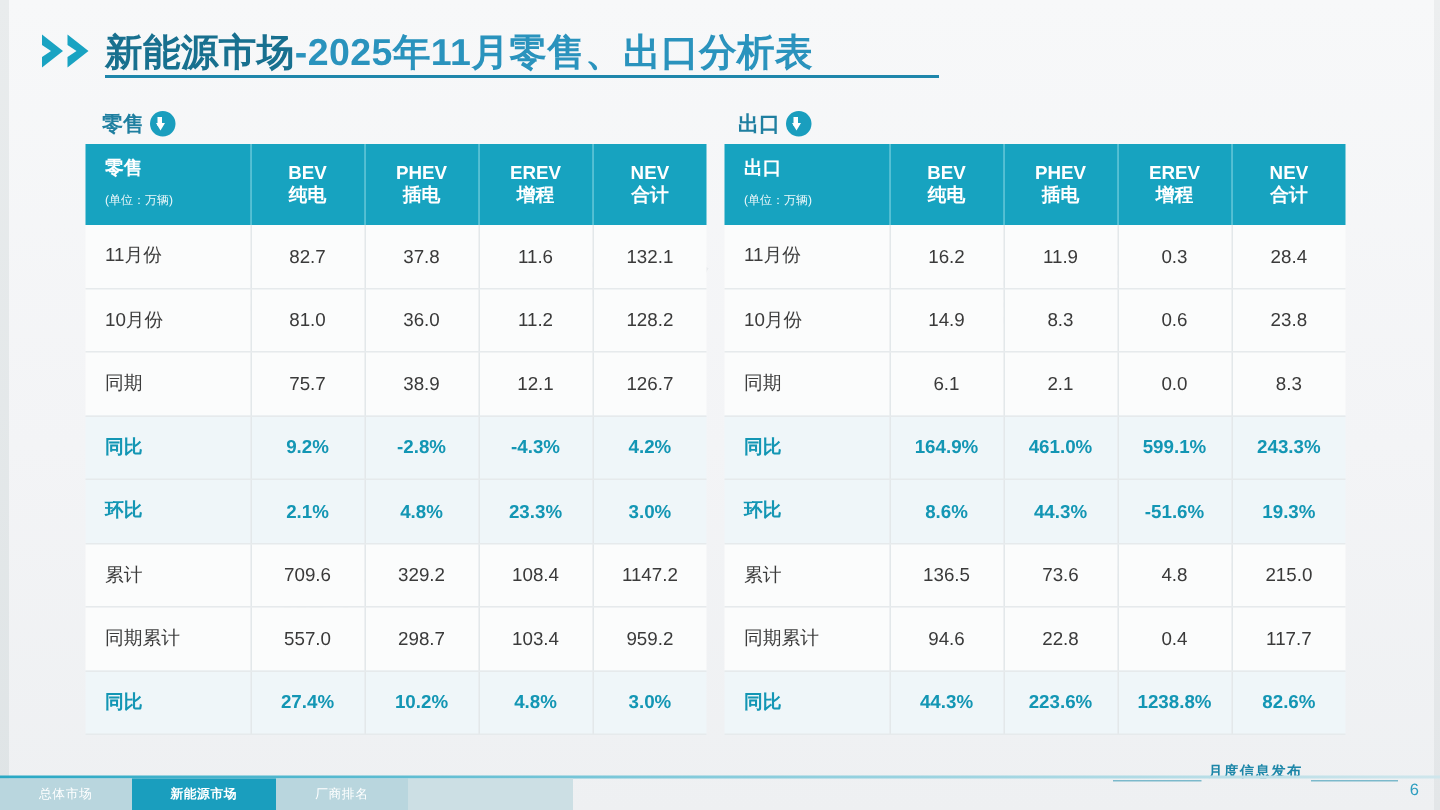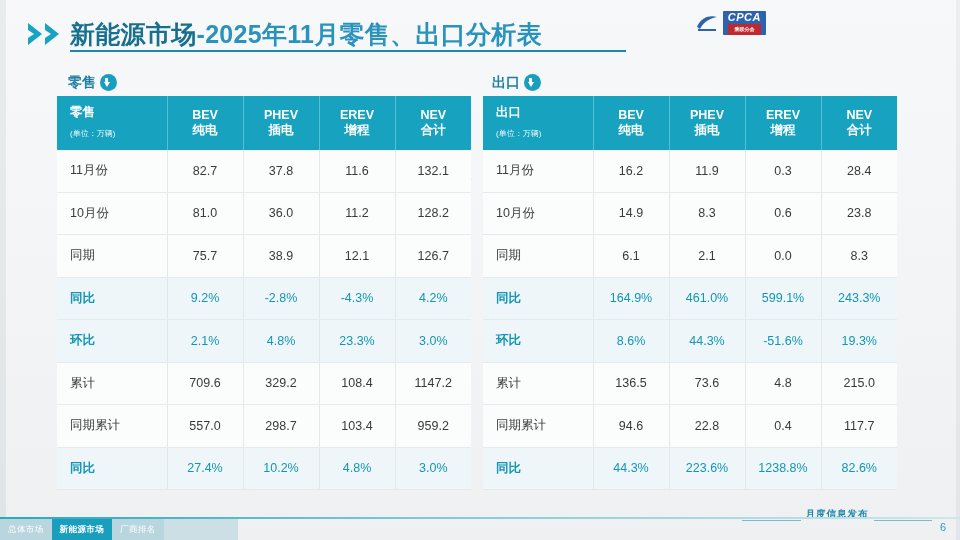--- a/index.html
+++ b/index.html
@@ -81,39 +81,39 @@
     background:#17a3c0;color:#ffffff;font-weight:bold;
     border-right:1px solid #55c0d4;border-bottom:none;
     height:54px;font-size:12.5px;line-height:15px;
   }
   thead th.lbl{
     text-align:left;padding-left:13px;font-size:12.5px;
   }
   thead th.lbl .unit{display:block;font-size:8px;font-weight:normal;
     opacity:.92;margin-top:6px;letter-spacing:0;}
   td.rowlbl{text-align:left;padding-left:13px;color:#3c3c3c;}
-  tr.hl td{background:#eff6f9;color:#1396b4;font-weight:normal;}
+  tr.hl td{background:#eff6f9;color:#1396b4;font-weight:bold;}
   tr.hl td.rowlbl{color:#1396b4;font-weight:bold;}
 
   
   .wm{
     position:absolute;font-size:30px;font-weight:bold;color:rgba(120,135,145,.09);
     transform:rotate(-18deg);pointer-events:none;user-select:none;
     letter-spacing:2px;white-space:nowrap;
   }
 
   
   .foot-line{
     position:absolute;left:0;top:517px;width:960px;height:2px;
     background:linear-gradient(90deg,#29a8c4 0%,#7fc9da 45%,#cfe6ec 100%);
   }
   .tabs{position:absolute;left:0;top:519px;height:21px;display:flex;}
   .tab{
     height:21px;display:flex;align-items:center;justify-content:center;
-    font-size:8.5px;color:#ffffff;padding:0 8px;letter-spacing:.4px;
+    font-size:8.5px;color:#ffffff;padding:0 26px;letter-spacing:.4px;
     background:#a9cdd7;
   }
   .tab.active{background:#1a9ebe;font-weight:bold;}
   .tab.pale{background:#b9d6de;}
   .tab.spacer{background:#ccdfe4;width:58px;}
   .footer-right{
     position:absolute;right:28px;top:505px;width:190px;height:16px;
     display:flex;align-items:flex-end;gap:5px;
   }
   .fr-line{flex:1;height:1px;background:#7cb9cb;}
@@ -135,32 +135,20 @@
       <svg width="44" height="24" viewBox="0 0 44 24">
         <path d="M2 1 L16 12 L2 23 L2 16 L8 12 L2 8 Z" fill="#19a3c2"></path>
         <path d="M19 1 L33 12 L19 23 L19 16 L25 12 L19 8 Z" fill="#19a3c2"></path>
       </svg>
     </div>
     <div class="title">
       <span class="t1">新能源市场</span><span class="t2">-2025年11月零售、出口分析表</span>
     </div>
     <div class="title-underline"></div>
 
-    <div class="cpca-logo">
-      <div class="cpca-mark">
-        <svg width="26" height="20" viewBox="0 0 26 20">
-          <path d="M3 14 C7 4, 16 2, 23 4 C17 5, 10 8, 6 16 Z" fill="#2f62ad"></path>
-          <path d="M4 17 L22 17" stroke="#2f62ad" stroke-width="2"></path>
-        </svg>
-      </div>
-      <div class="cpca-box">
-        <span>CPCA</span>
-        <span class="cpca-sub">乘联分会</span>
-      </div>
-    </div>
   </div>
 
   <div class="wm" style="left:95px;top:180px;">乘联会</div>
   <div class="wm" style="left:185px;top:370px;">乘联会</div>
   <div class="wm" style="left:660px;top:170px;">乘联会</div>
   <div class="wm" style="left:735px;top:360px;">乘联会</div>
   <div class="wm" style="left:380px;top:160px;">乘联会</div>
 
   <div class="cap" style="left:68px;top:74px;">
     <span>零售</span><span class="arrow-circle"></span>

